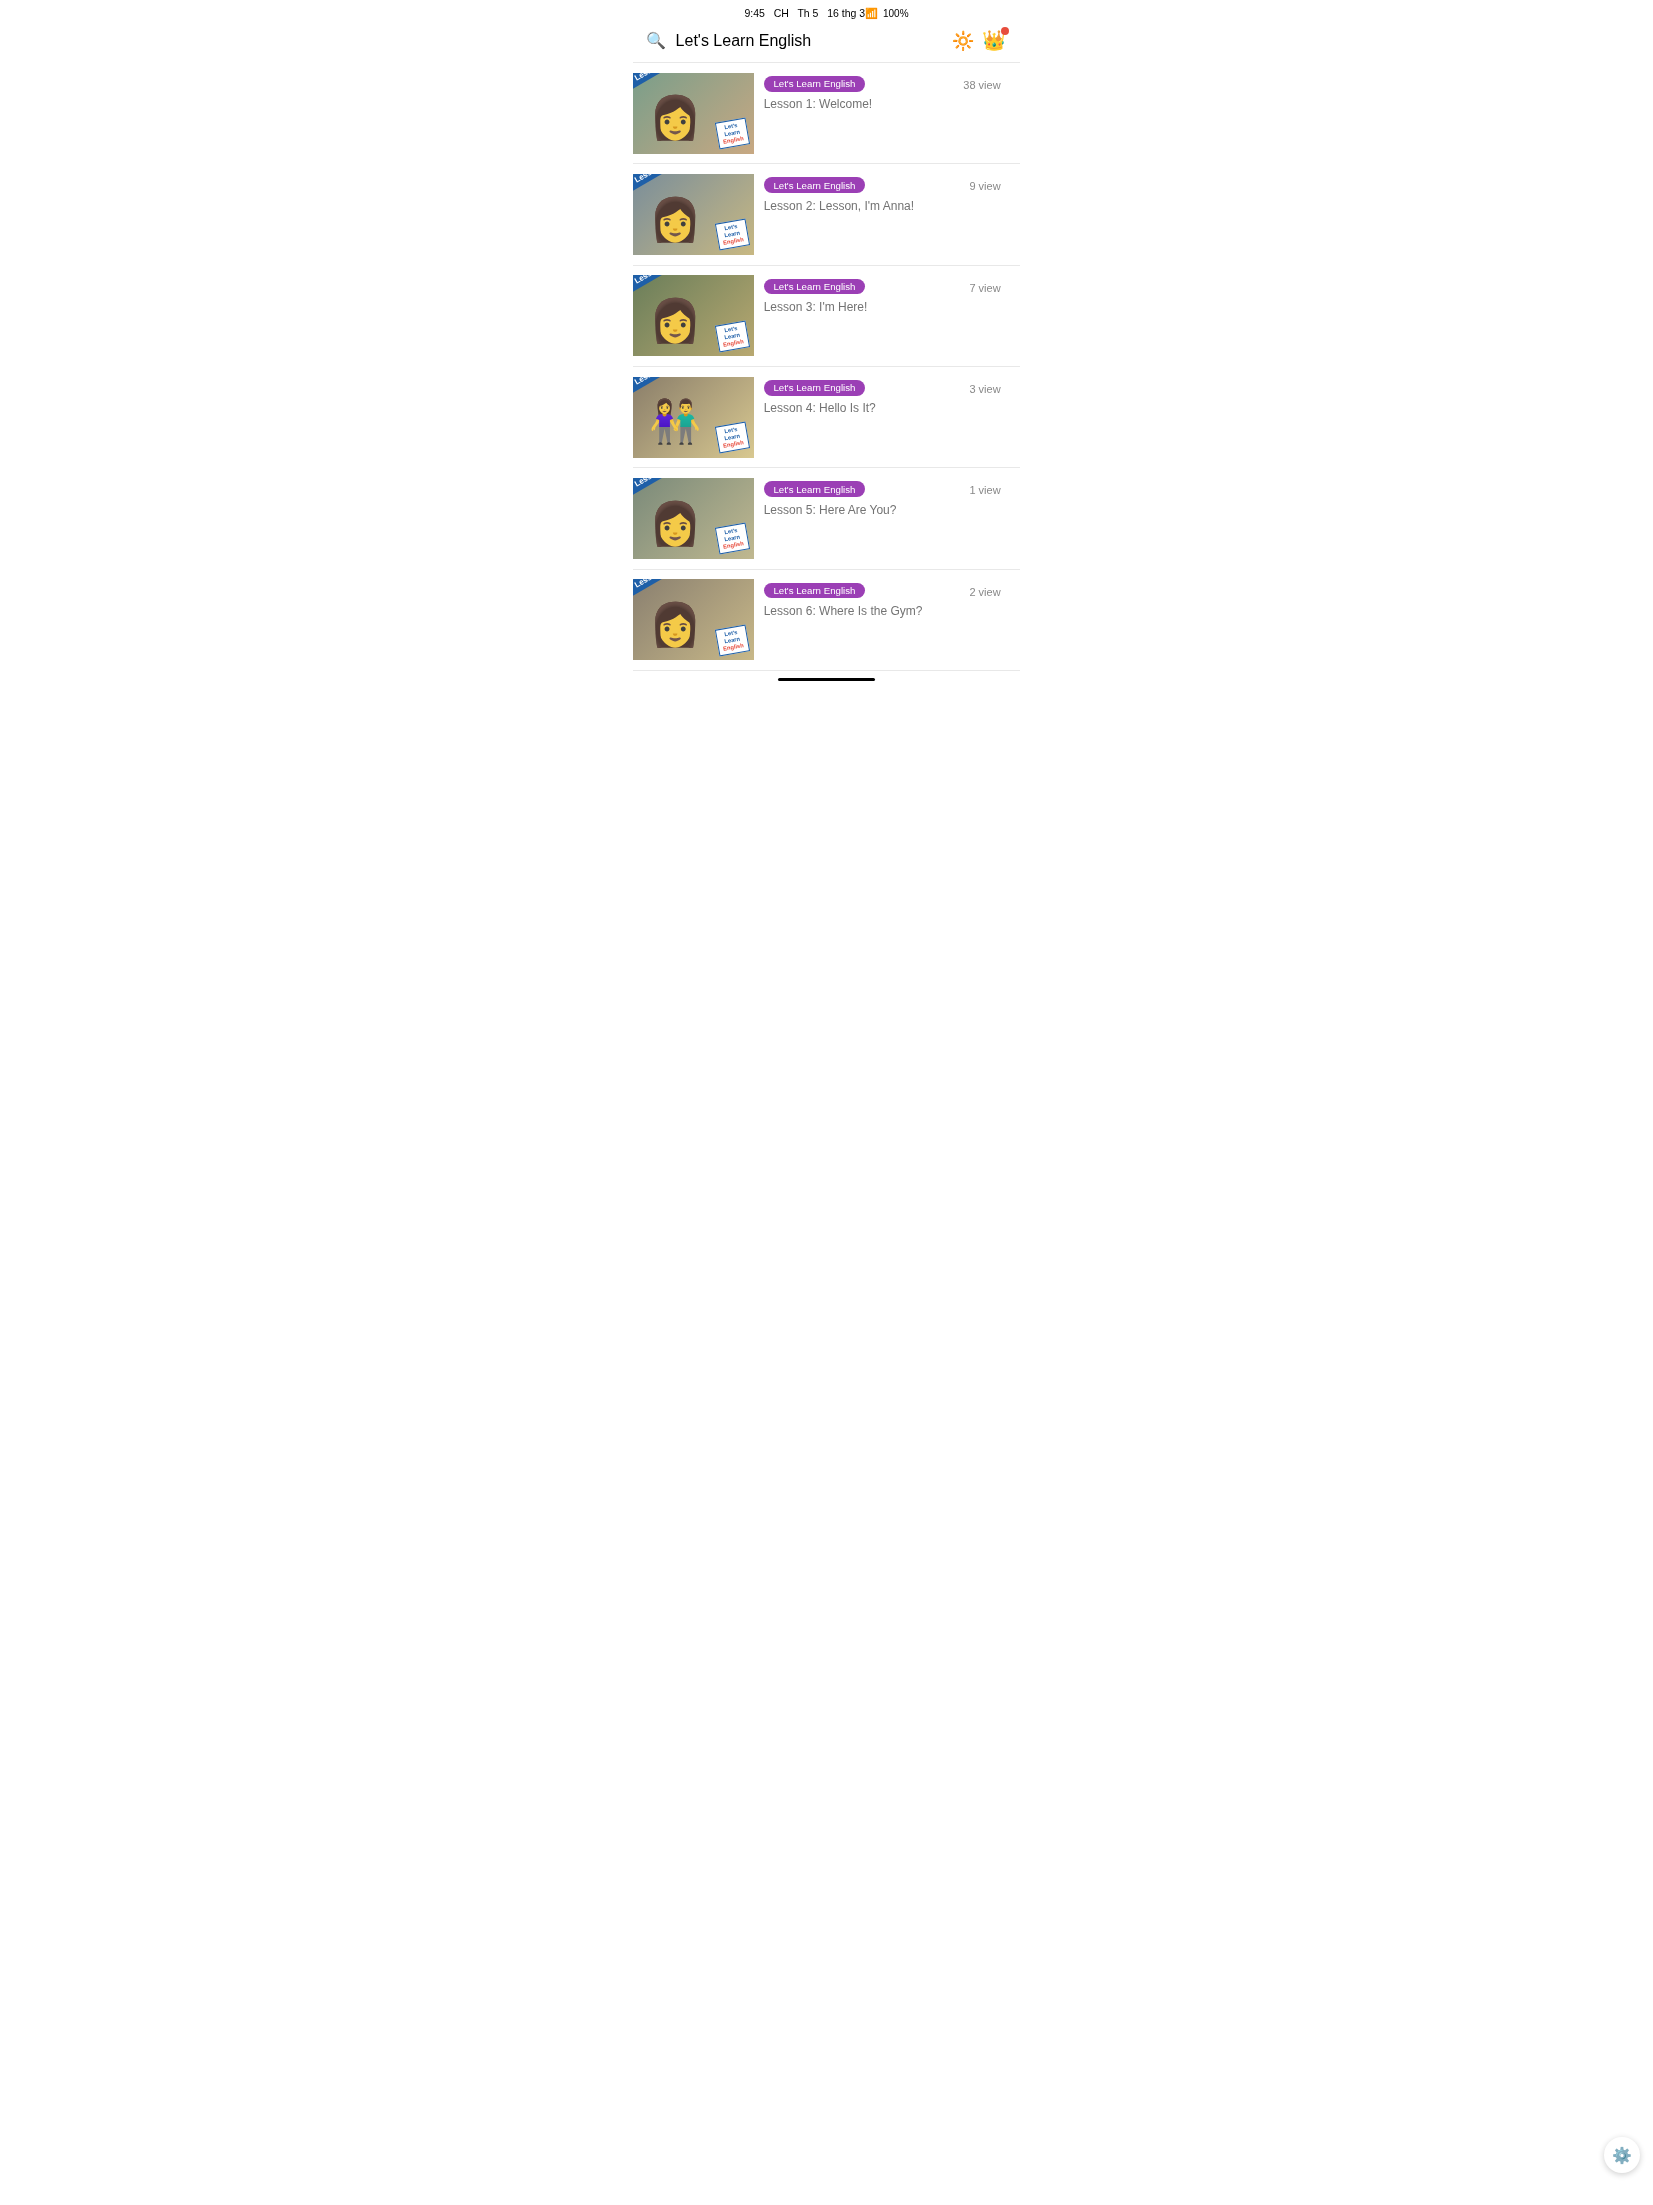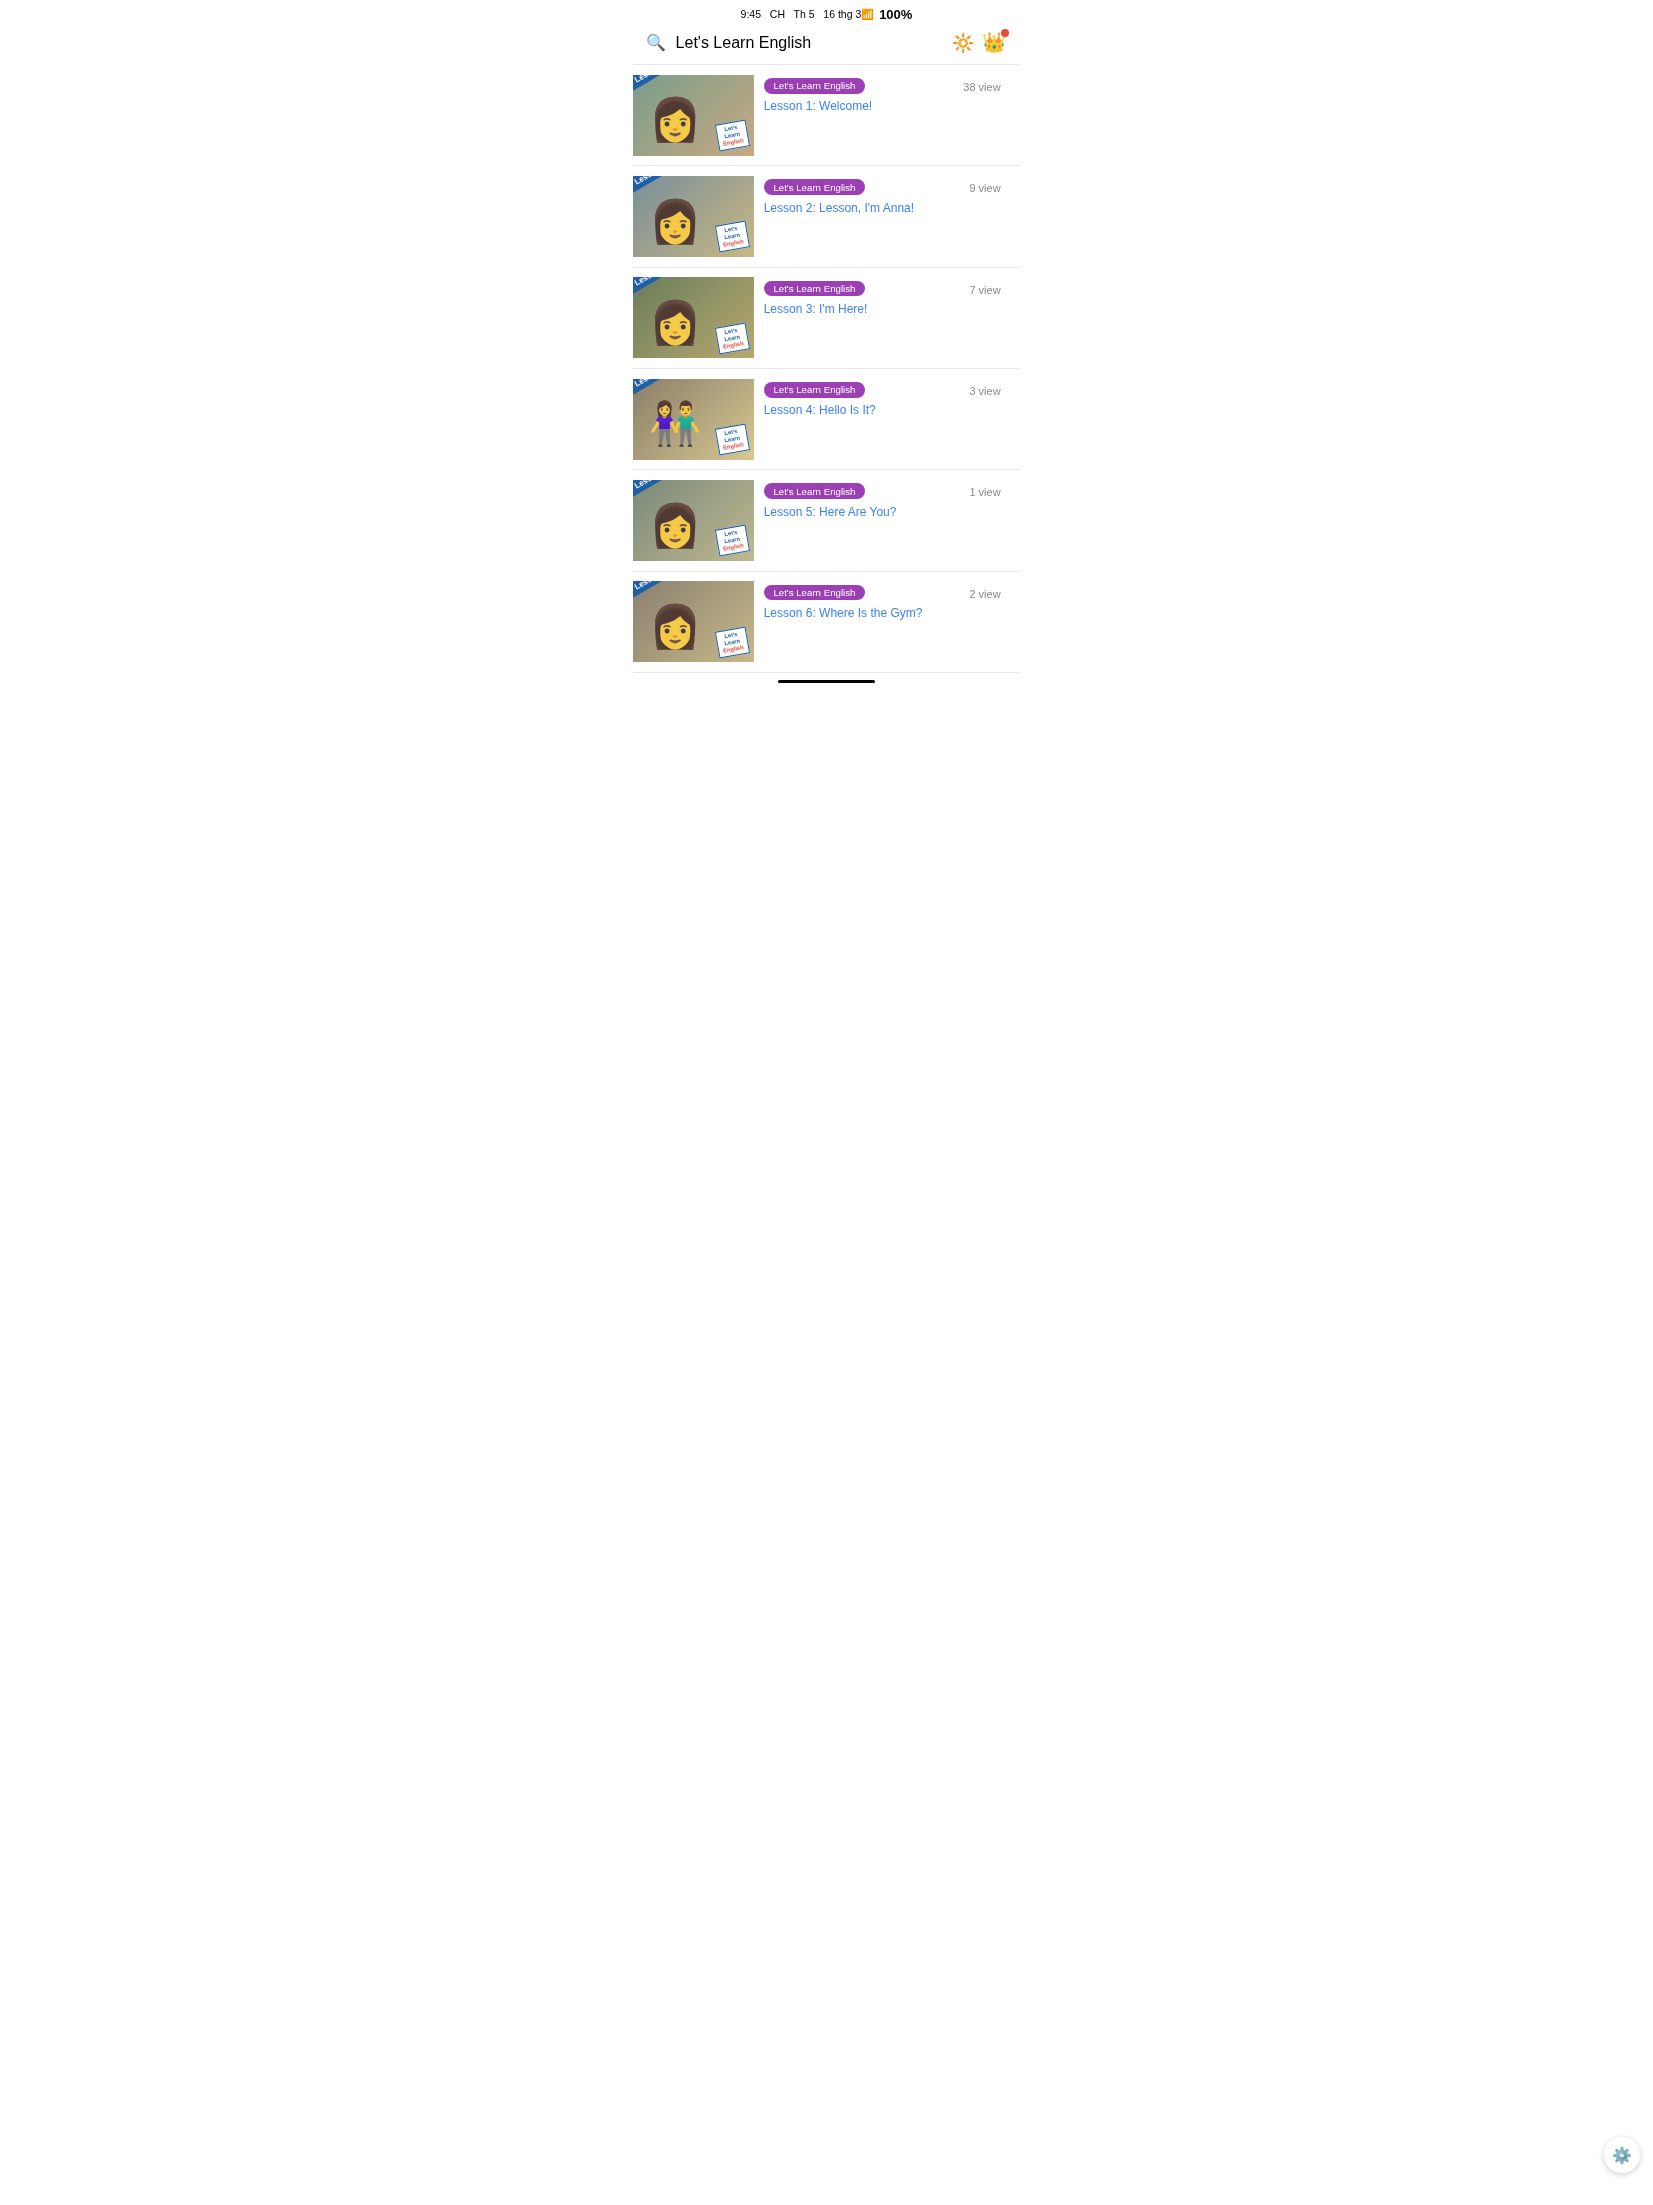--- a/index.html
+++ b/index.html
@@ -30,22 +30,22 @@
       align-items: center;
       gap: 4.8px;
       font-size: 10.5px;
     }
 
     .wifi-icon {
       font-size: 10.5px;
     }
 
     .battery-text {
-      font-size: 13px;
-      font-weight: 700;
+      font-size: 10px;
+      font-weight: 400;
     }
 
     
     .header {
       display: flex;
       align-items: center;
       justify-content: space-between;
       padding: 6.5px 13px 9.7px;
       border-bottom: 0.8px solid #e8e8e8;
     }
@@ -172,21 +172,21 @@
       border-radius: 16px;
       padding: 2.4px 9.7px;
       font-size: 9.7px;
       font-weight: 500;
       margin-bottom: 4.8px;
     }
 
     .video-title {
       font-size: 12px;
       font-weight: 400;
-      color: #3b82f6;
+      color: #737373;
       line-height: 1.4;
     }
 
     .view-count {
       font-size: 11px;
       color: #888;
       text-align: right;
       padding-right: 9.7px;
       padding-top: 3.2px;
       min-width: 48px;

